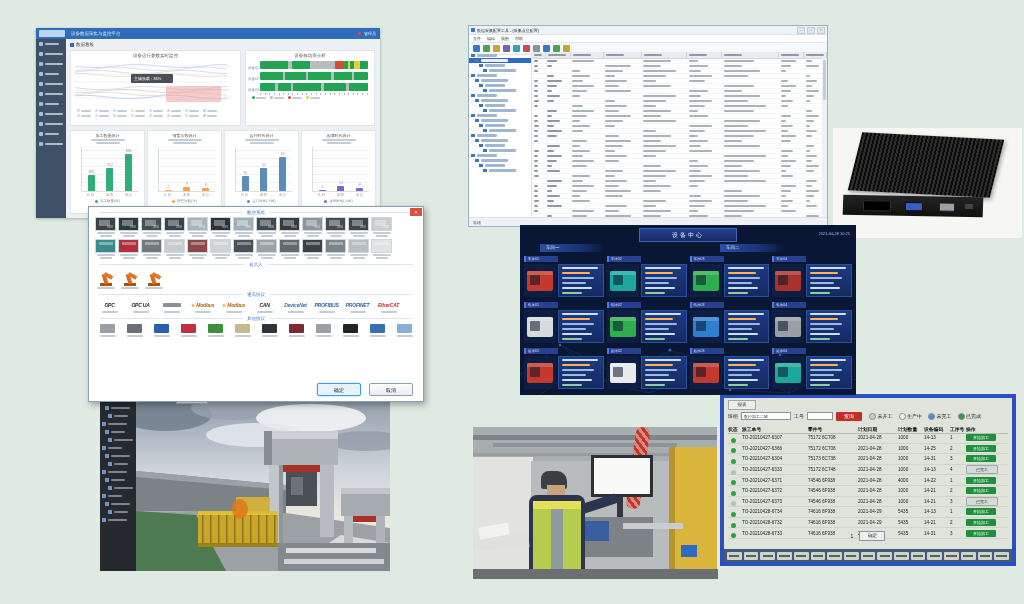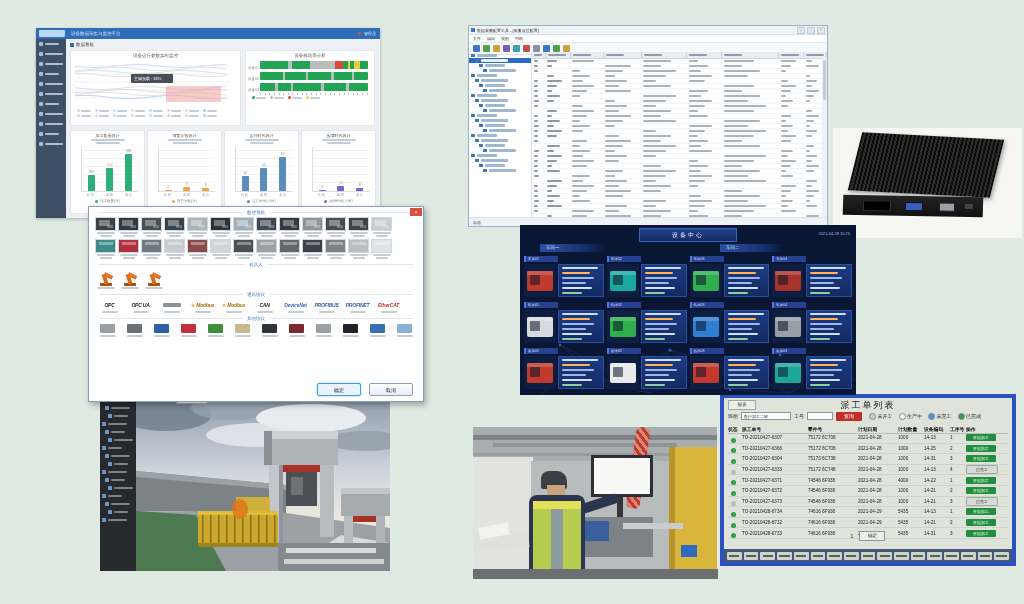--- a/index.html
+++ b/index.html
@@ -2314,21 +2314,20 @@
     <div class="abs" style="left:6px;top:98px;width:30px;height:12px;background:#f2f3ef;transform:rotate(-10deg);"></div>
     <div class="abs" style="left:208px;top:118px;width:16px;height:12px;background:#2e6bc0;"></div>
     <div class="abs" style="left:0;bottom:0;width:100%;height:10px;background:#6b6f72;"></div>
     <div class="abs" style="left:150px;top:96px;width:60px;height:6px;background:#c9cdcf;"></div>
   </div>
 
   <div id="wo" class="panel">
     <div class="bez">
       <div class="scr">
         <div class="rpt">报表</div>
-        <div class="wt">派工单列表</div>
         <div class="filters">
           <label>班组</label>
           <div class="sel">数控加工二班</div>
           <label>工号</label>
           <div class="inp"></div>
           <div class="qbtn">查询</div>
           <div id="wo-legend" style="display:flex;gap:4px;margin-left:2px;">
               <div class="leg">
                 <i style="background: rgb(200, 203, 198);"></i>
                 <span>未开工</span>

